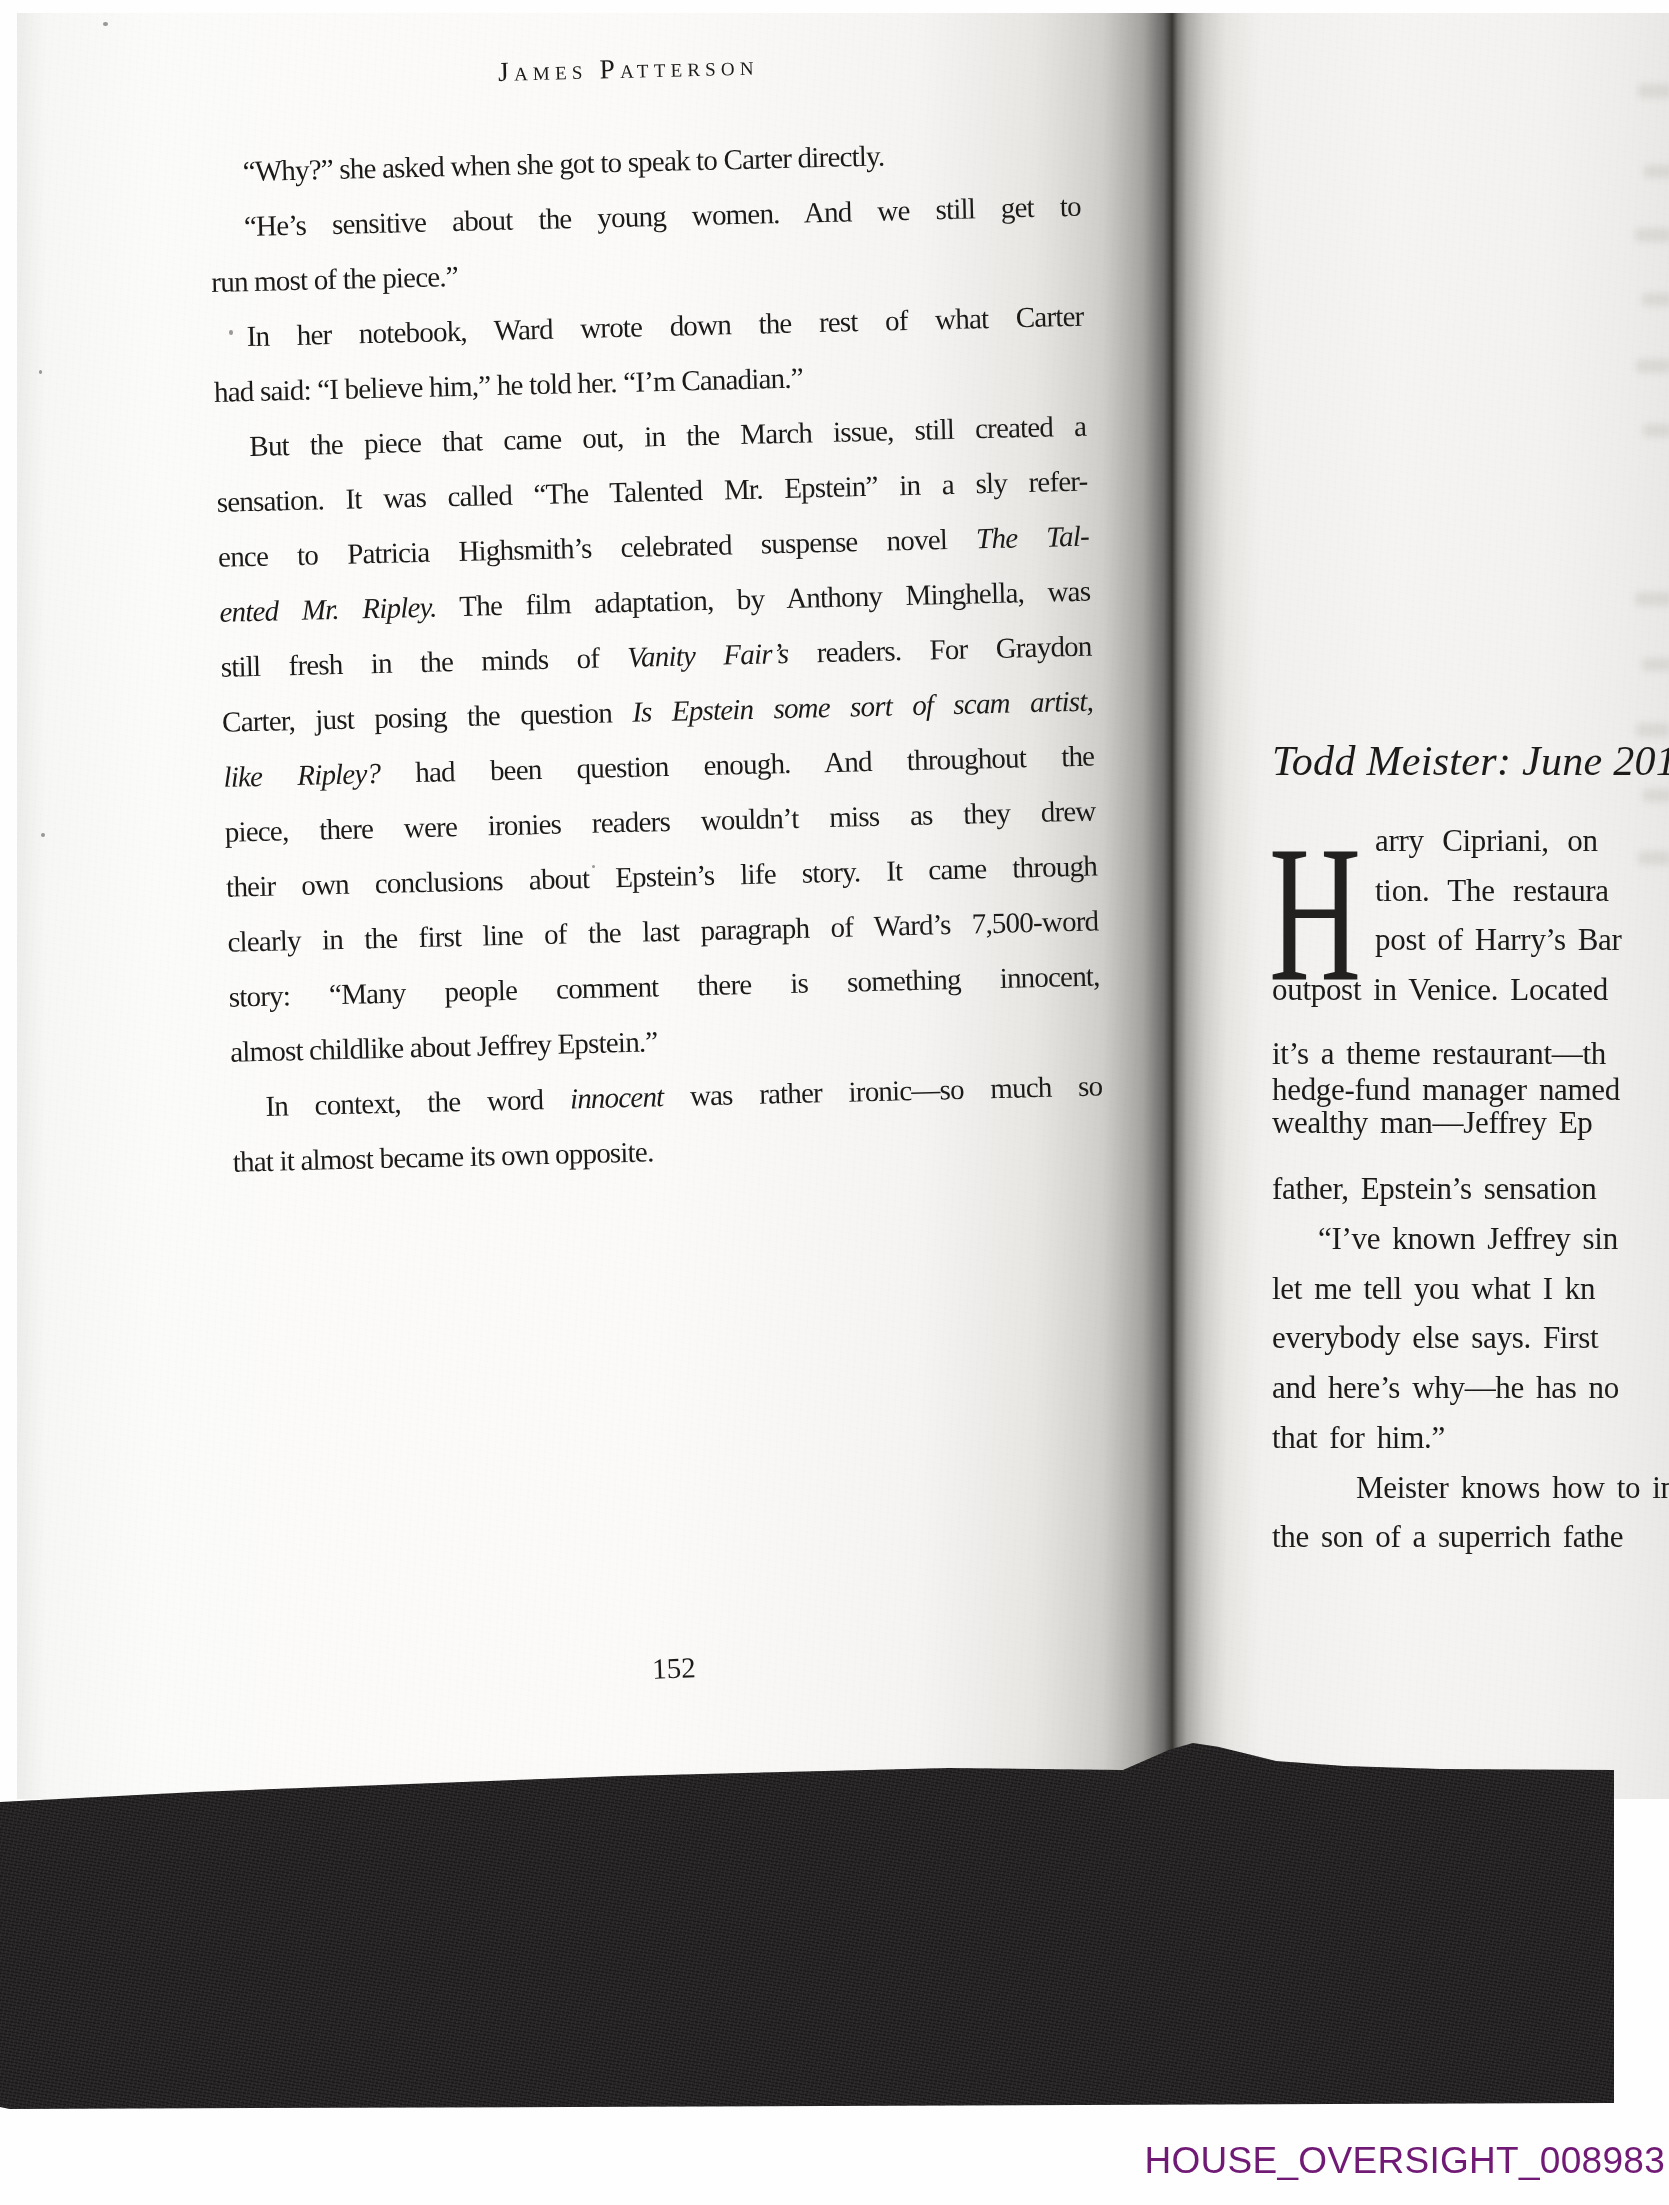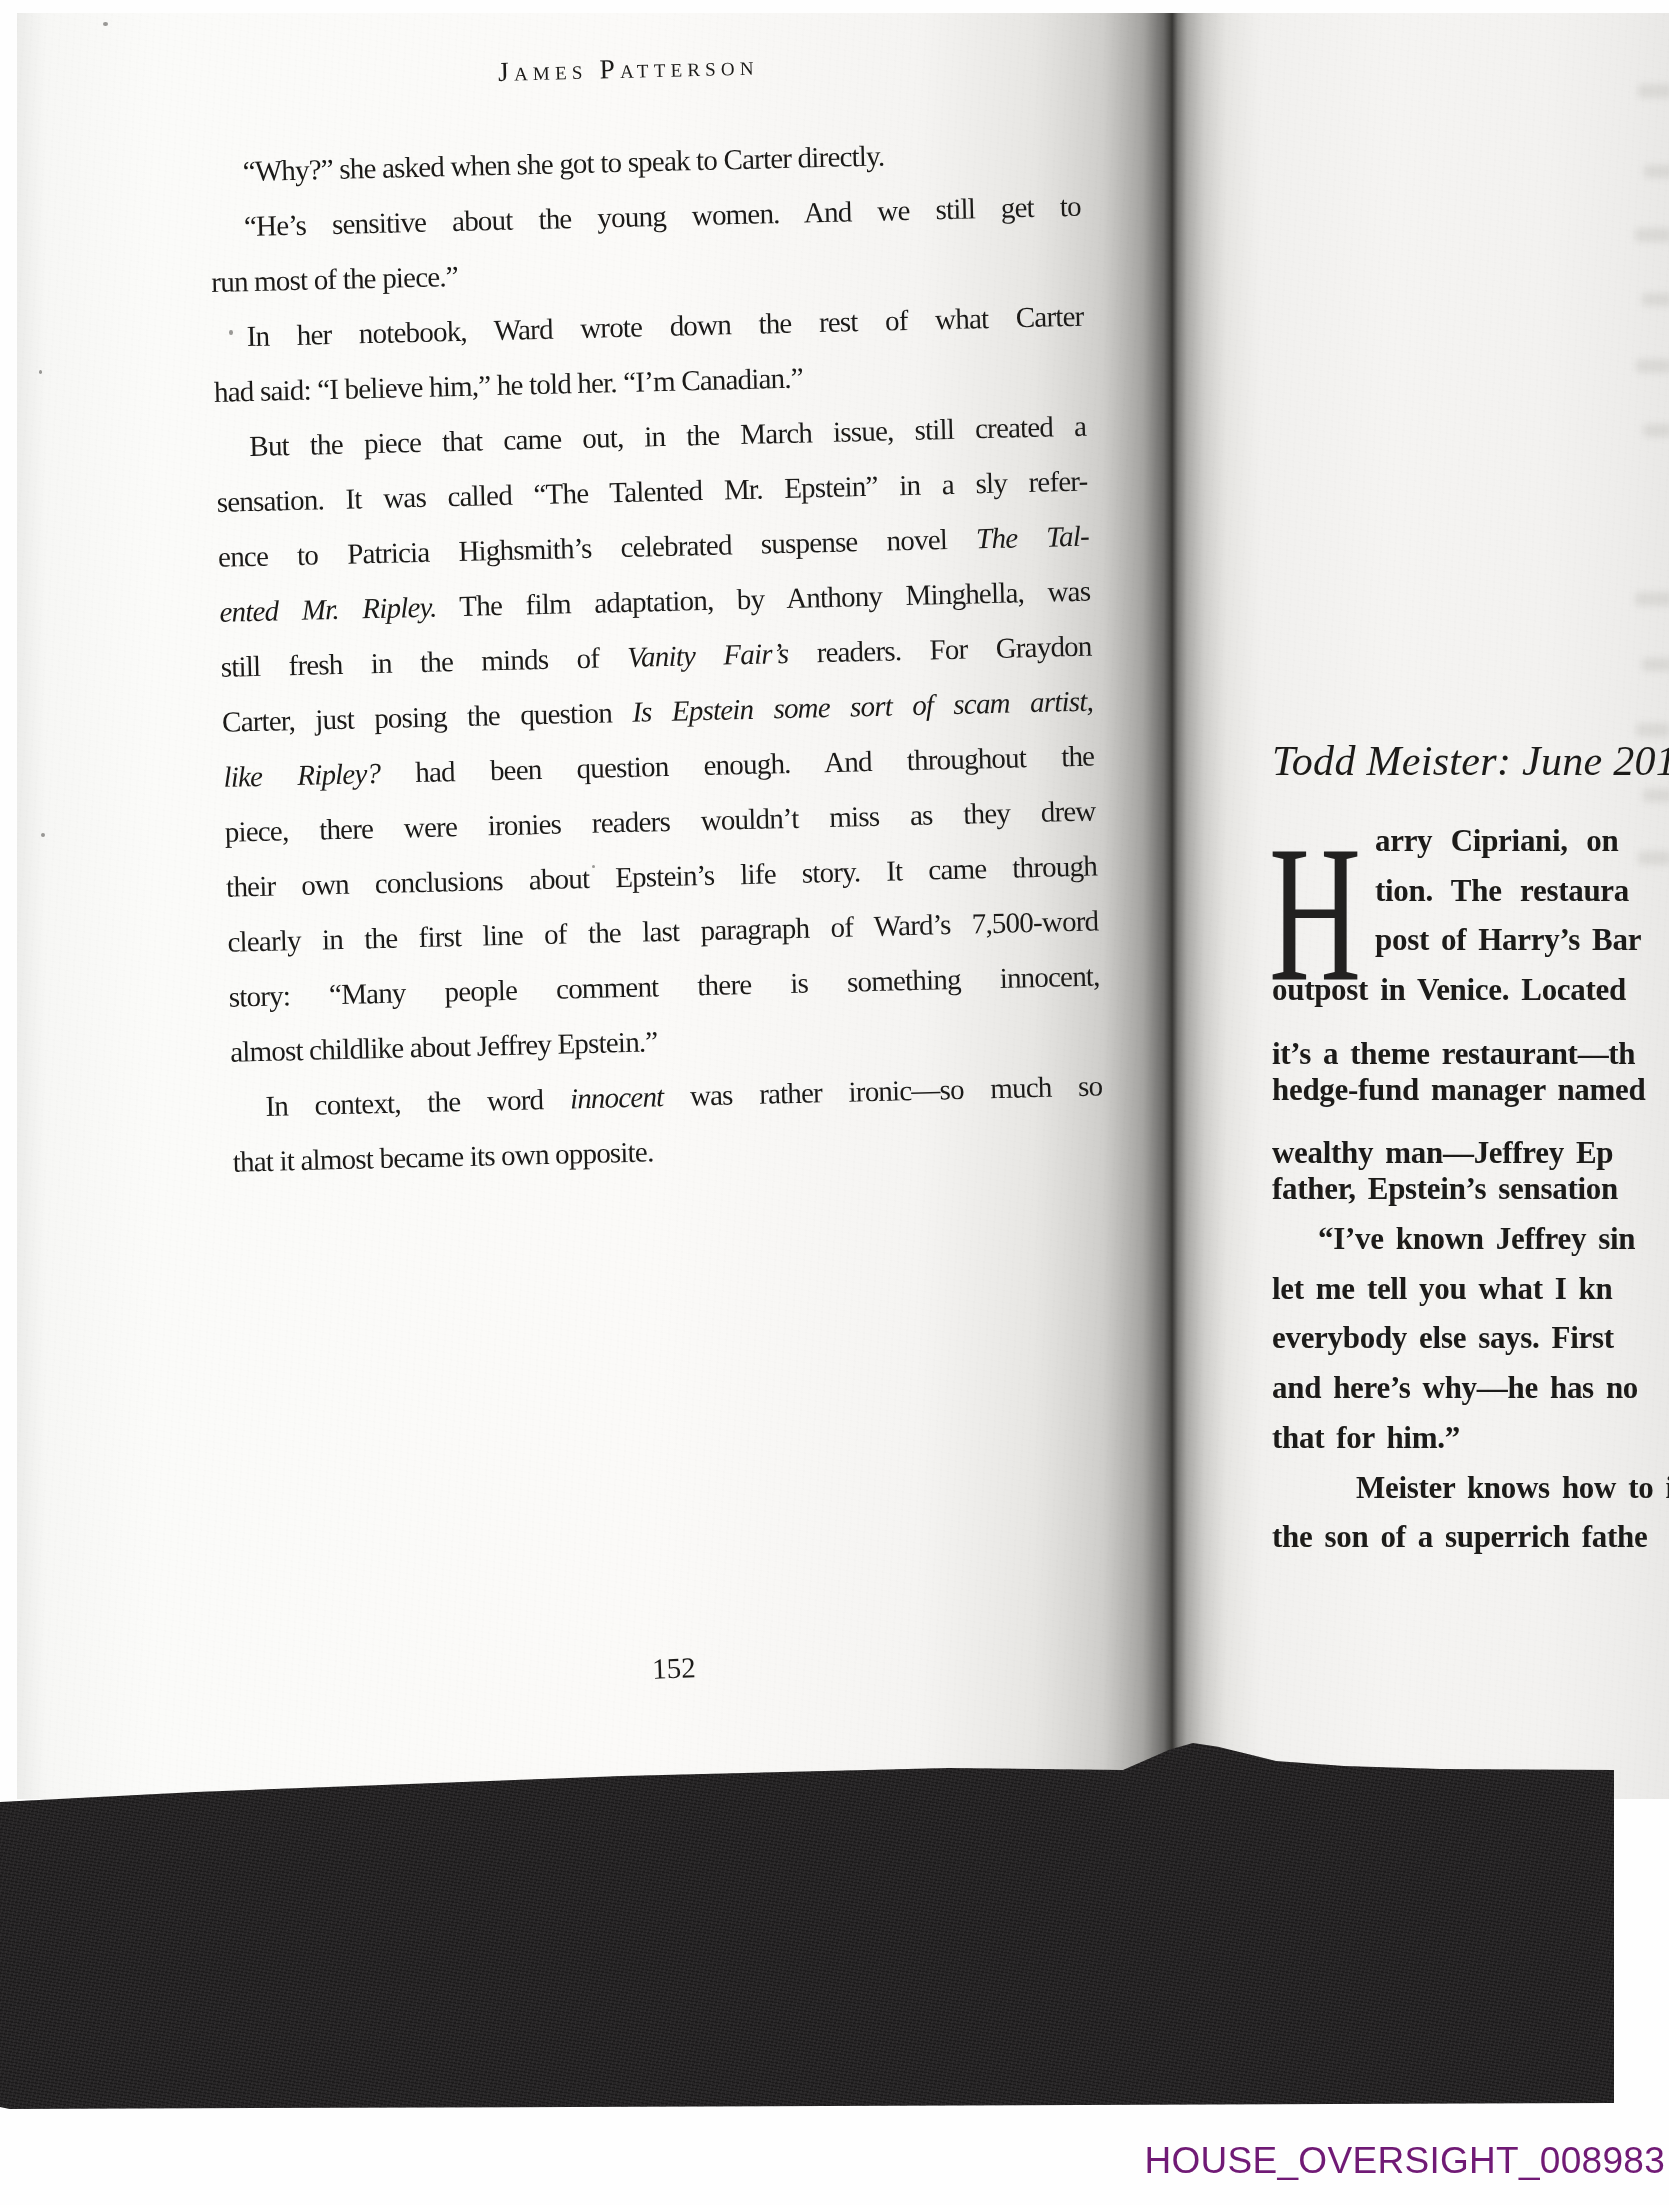--- a/index.html
+++ b/index.html
@@ -68,21 +68,21 @@
     position:absolute;left:1269px;top:815px;
     font-size:196px;line-height:196px;
     transform:scaleX(.65);transform-origin:left top;
     color:#222120;
   }
   #right-body{
     position:absolute;left:1272px;top:816px;width:458px;
     font-size:31px;letter-spacing:-0.3px;word-spacing:4.6px;
   }
   .rline{
-    position:absolute;height:50px;line-height:50px;white-space:nowrap;font-weight:bold;
+    position:absolute;height:50px;line-height:50px;white-space:nowrap;
   }
   .rline.wide{word-spacing:11px;}
   
   .dark-band{
     position:absolute;left:0;top:1735px;width:1614px;height:376px;
     background:
       repeating-linear-gradient(100deg, rgba(255,255,255,.03) 0 1.3px, rgba(0,0,0,0) 1.3px 3.9px),
       repeating-linear-gradient(10deg, rgba(0,0,0,.20) 0 1.3px, rgba(255,255,255,.02) 1.3px 3.3px),
       #232122;
     clip-path:polygon(
@@ -139,21 +139,21 @@
 
   <div class="chapter-heading">Todd Meister: June 201</div>
   <div class="drop-cap">H</div>
   <div id="right-body">
       <div class="rline wide" style="top: 0px; left: 103px;">arry Cipriani, on</div>
       <div class="rline wide" style="top: 50px; left: 103px;">tion. The restaura</div>
       <div class="rline" style="top: 99px; left: 103px;">post of Harry’s Bar</div>
       <div class="rline" style="top: 149px; left: 0px;">outpost in Venice. Located</div>
       <div class="rline" style="top: 199px; left: 0px; margin-top: 14px;">it’s a theme restaurant—th</div>
       <div class="rline" style="top: 249px; left: 0px;">hedge-fund manager named</div>
-      <div class="rline" style="top: 312px; left: 0px;">wealthy man—Jeffrey Ep</div>
+      <div class="rline" style="top: 282px; left: 0px;">wealthy man—Jeffrey Ep</div>
       <div class="rline" style="top: 348px; left: 0px;">father, Epstein’s sensation</div>
       <div class="rline" style="top: 398px; left: 46px;">“I’ve known Jeffrey sin</div>
       <div class="rline" style="top: 448px; left: 0px;">let me tell you what I kn</div>
       <div class="rline" style="top: 497px; left: 0px;">everybody else says. First</div>
       <div class="rline" style="top: 547px; left: 0px;">and here’s why—he has no</div>
       <div class="rline" style="top: 597px; left: 0px;">that for him.”</div>
       <div class="rline" style="top: 647px; left: 40px; margin-left: 44px;">Meister knows how to in</div>
       <div class="rline" style="top: 696px; left: 0px;">the son of a superrich fathe</div>
     </div>
 

